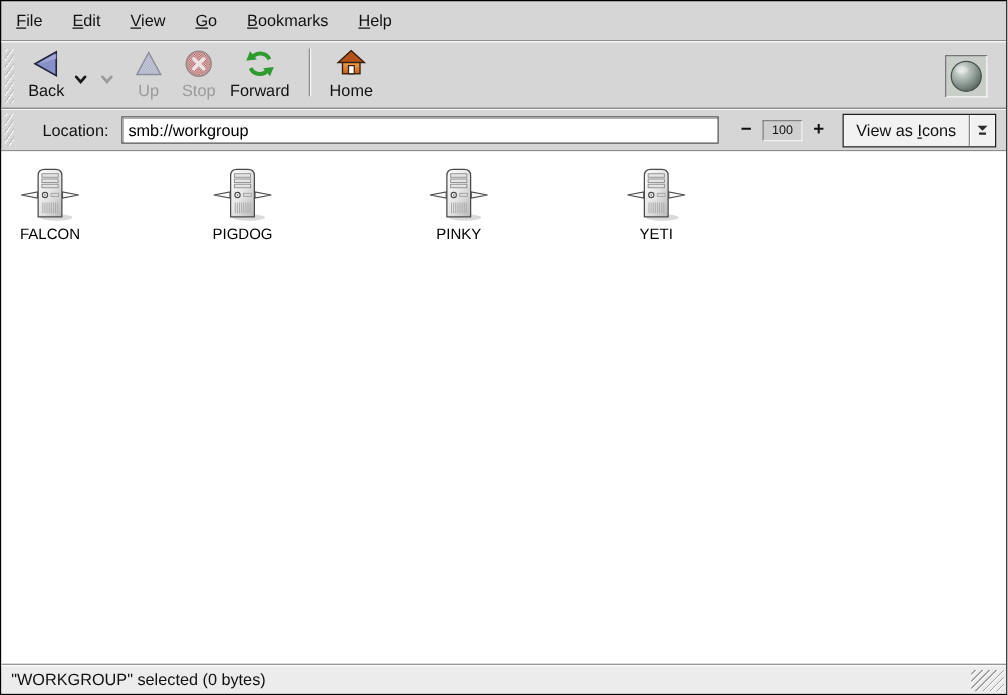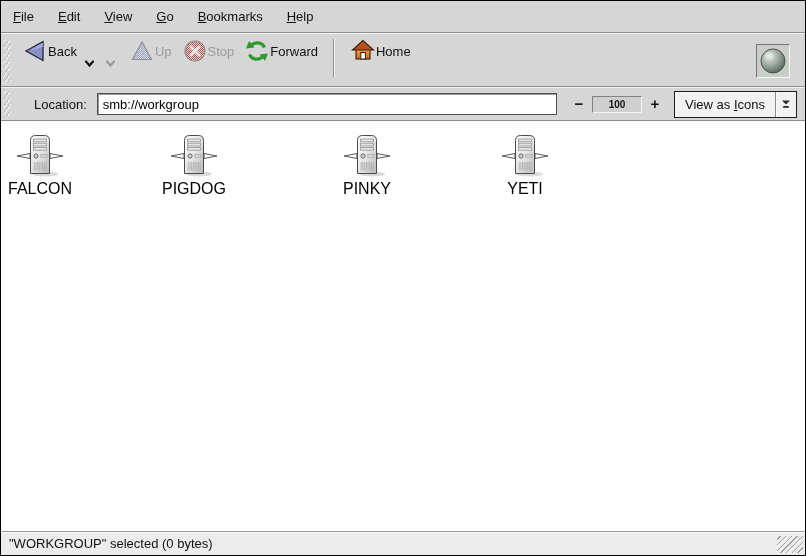--- a/index.html
+++ b/index.html
@@ -11,51 +11,51 @@
   
   .menubar { height:31px; display:flex; align-items:center; padding:0 4px; flex:0 0 auto; }
   .menu-item { padding:3px 8px; margin-right:8px; cursor:default; white-space:nowrap; }
   .u { text-decoration: underline; }
   .bar-divider { height:2px; flex:0 0 auto; background:linear-gradient(#8f8f8f 50%, #f5f5f5 50%); }
 
   
   .toolbar { height:52px; flex:0 0 auto; display:flex; align-items:flex-start; padding:2px 8px 0 3px; }
   .grip { width:7px; align-self:stretch; margin:3px 6px 3px 0;
           background:repeating-linear-gradient(125deg,#c2c2c2 0 1px,#f2f2f2 1px 2px,#d6d6d6 2px 4px); }
-  .tbtn { display:flex; align-items:center; padding:2px 5px 0; min-width:40px; }
+  .tbtn { display:flex; flex-direction:column; align-items:center; padding:2px 5px 0; min-width:40px; }
   .tbtn svg { display:block; }
   .tlabel { margin-top:1px; line-height:15px; }
   .disabled .tlabel { color:#9b9b9b; }
   .chev-btn { padding:20px 2px 0; margin-right:6px; }
   .tsep { width:0; height:38px; margin:3px 10px 0; border-left:1px solid #8f8f8f; border-right:1px solid #f6f6f6; }
   .throbber-box { margin-left:auto; margin-right:7px; align-self:center; width:34px; height:34px;
                   background:#c9cec9; border:1px solid; border-color:#777 #f8f8f8 #f8f8f8 #777;
                   display:flex; align-items:center; justify-content:center; }
 
   
   .locbar { height:33px; flex:0 0 auto; display:flex; align-items:center; padding:0 8px 0 3px; border-bottom:1px solid #8c8c8c; }
   .loc-label { margin:0 10px 0 17px; white-space:nowrap; }
   .loc-input { flex:1; height:22px; font:13px "Liberation Sans","DejaVu Sans",sans-serif; padding:1px 5px;
                border:1px solid #4f4f4f; background:#fff; outline:none;
                box-shadow: inset 1px 1px 0 #9a9a9a; }
   .zoom-btn { width:18px; text-align:center; font-weight:bold; font-size:15px; line-height:18px; cursor:default; }
   .zoom-out { margin-left:13px; }
-  .zoom-level { width:50px; height:17px; margin:0 4px; background:#cfcfcf; font-size:10px; font-weight:bold;
+  .zoom-level { width:32px; height:17px; margin:0 4px; background:#cfcfcf; font-size:10px; font-weight:normal;
                 text-align:center; line-height:15px; border:1px solid; border-color:#828282 #f2f2f2 #f2f2f2 #828282; }
   .combo { margin-left:10px; height:27px; display:flex; align-items:stretch; background:#f2f2f2;
            border:1px solid #1e1e1e; cursor:default; }
   .combo-label { display:flex; align-items:center; padding:0 10px; white-space:nowrap; }
   .combo-arrow-cell { width:21px; border-left:1px solid #8a8a8a; box-shadow:inset 1px 0 0 #fcfcfc;
                       display:flex; align-items:center; justify-content:center; }
 
   
   .content { flex:1 1 auto; background:#fff; position:relative; overflow:hidden; }
   .icon-item { position:absolute; top:12px; width:78px; text-align:center; cursor:default; }
   .icon-item svg { display:block; margin:0 auto; }
-  .icon-label { display:block; font-size:16px; margin-top:1px; color:#000; }
+  .icon-label { display:block; font-size:12px; margin-top:1px; color:#000; }
 
   
   .statusbar { height:24px; flex:0 0 auto; background:#ececec; border-top:1px solid #989898;
                box-shadow: inset 0 1px 0 #fafafa; display:flex; align-items:center; padding:0 8px; position:relative; }
   .resize-grip { position:absolute; right:2px; bottom:2px; width:26px; height:17px;
                  background:repeating-linear-gradient(135deg, transparent 0 2px, #9f9f9f 2px 3px, #f6f6f6 3px 4px); }
 </style>
 </head>
 <body>
 

